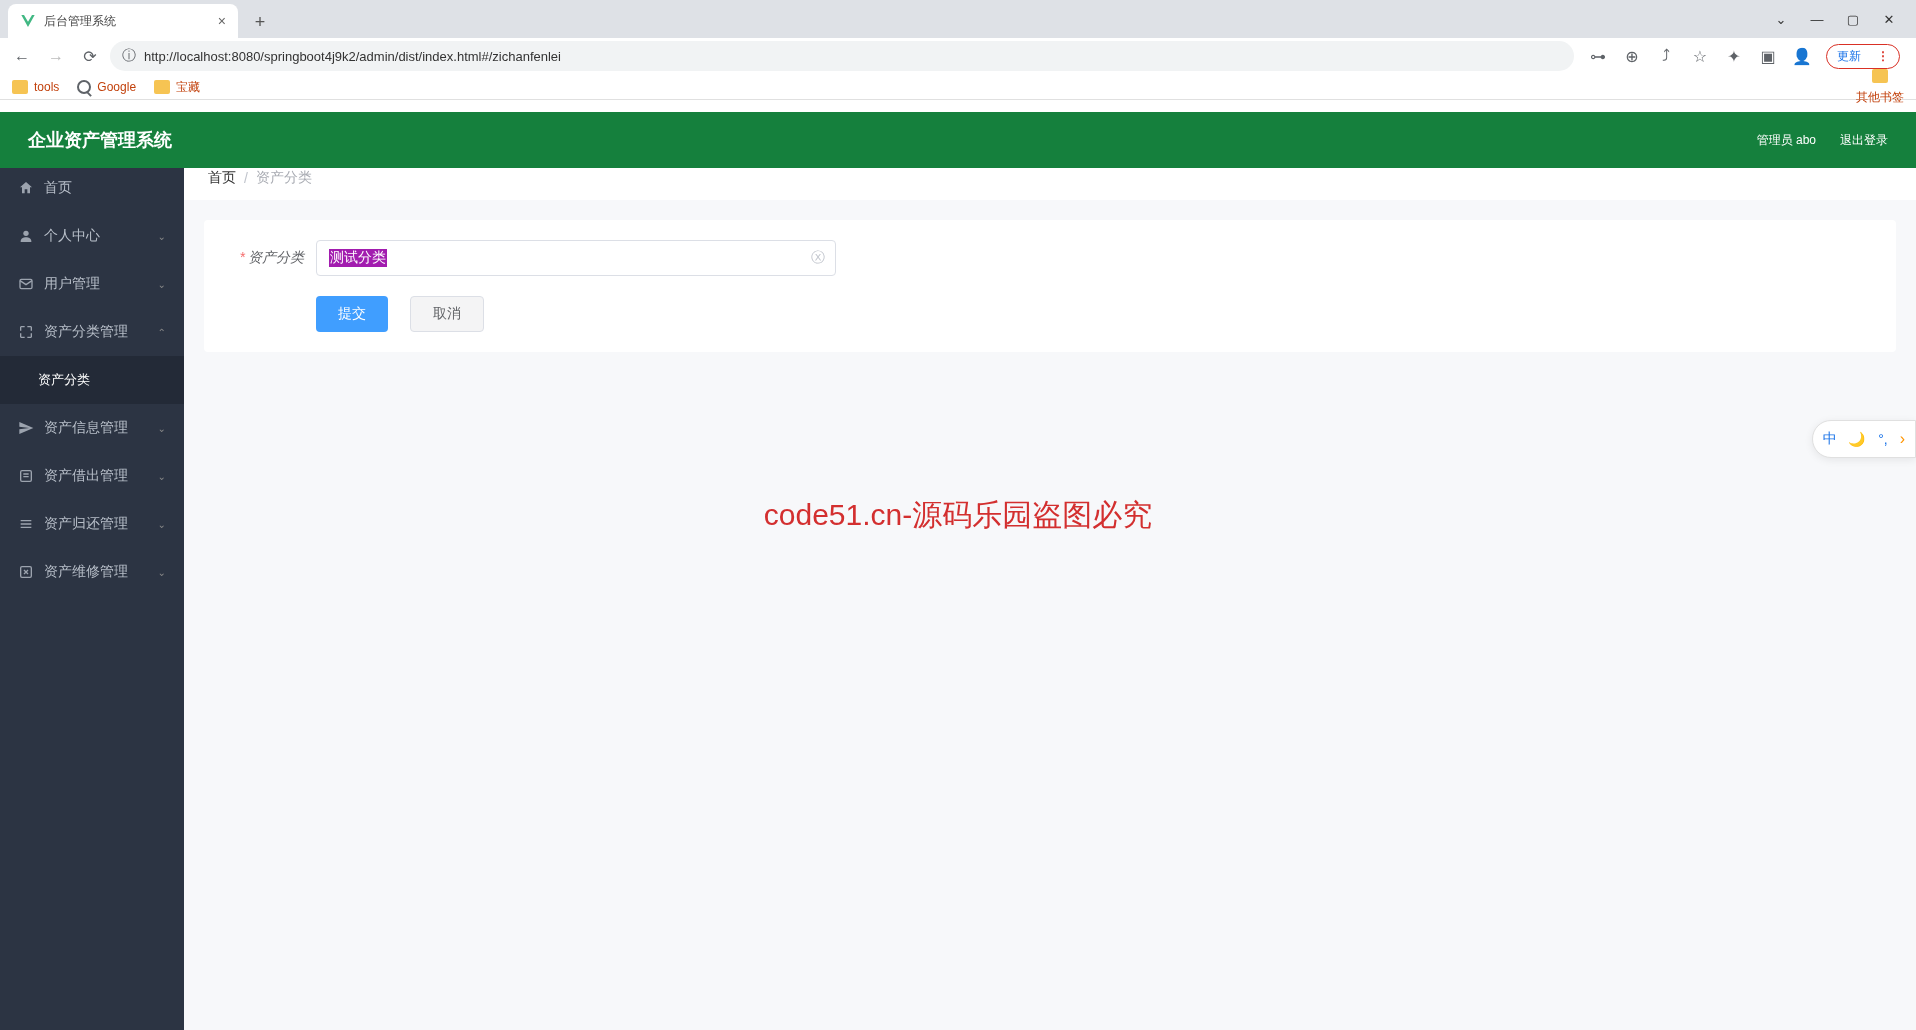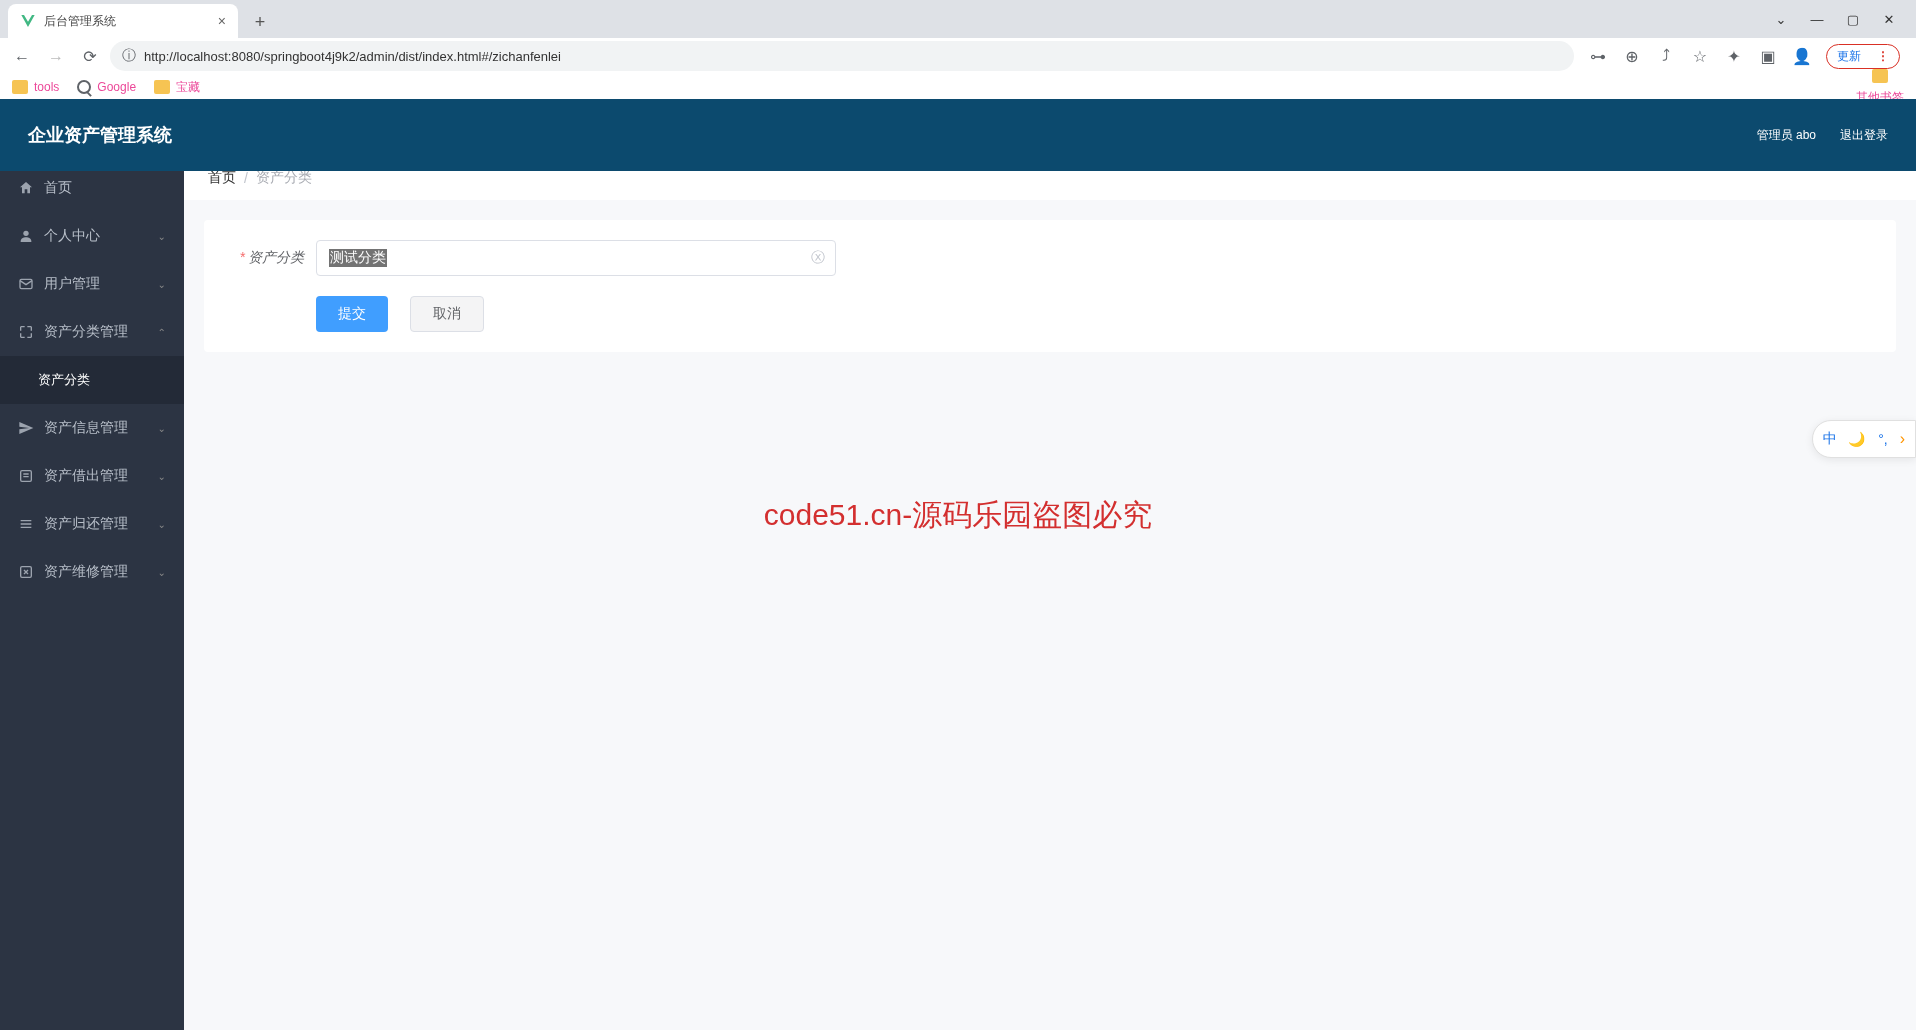--- a/index.html
+++ b/index.html
@@ -18,51 +18,51 @@
 .nav-bar { height: 36px; display: flex; align-items: center; padding: 0 8px; gap: 6px; }
 .nav-btn { width: 28px; height: 28px; display: flex; align-items: center; justify-content: center; color: #5f6368; cursor: pointer; font-size: 16px; }
 .nav-btn.disabled { color: #bbb; }
 .url-bar { flex: 1; height: 30px; background: #f1f3f4; border-radius: 15px; display: flex; align-items: center; padding: 0 12px; font-size: 13px; color: #333; gap: 8px; }
 .url-info-icon { color: #5f6368; font-size: 14px; }
 .nav-right { display: flex; align-items: center; gap: 14px; padding: 0 8px; }
 .nav-right .icon { width: 20px; height: 20px; color: #5f6368; cursor: pointer; display: flex; align-items: center; justify-content: center; }
 .update-btn { border: 1px solid #d93025; color: #1a73e8; padding: 3px 10px; border-radius: 14px; font-size: 12px; display: flex; align-items: center; gap: 16px; }
 .update-btn .dots { color: #d93025; font-weight: bold; }
 
-.bookmark-bar { height: 26px; display: flex; align-items: center; padding: 0 12px; gap: 18px; font-size: 12px; color: #ec4899; }
+.bookmark-bar { height: 26px; display: flex; align-items: center; padding: 0 12px; gap: 18px; font-size: 12px; color: #c2410c; }
 .bookmark-item { display: flex; align-items: center; gap: 6px; cursor: pointer; }
 .folder-icon { width: 16px; height: 14px; background: #f6c453; border-radius: 2px; }
 .google-icon { width: 14px; height: 14px; border: 2px solid #5f6368; border-radius: 50%; position: relative; }
 .google-icon::after { content: ''; position: absolute; right: -3px; bottom: -3px; width: 6px; height: 2px; background: #5f6368; transform: rotate(45deg); }
 .bookmark-right { margin-left: auto; flex-direction: column; }
 
 
 .app { display: flex; height: calc(1030px - 100px); }
-.app-header { position: absolute; top: 99px; left: 0; right: 0; height: 72px; background: #0c4a6e; display: flex; align-items: center; padding: 0 28px; color: #fff; z-index: 10; }
+.app-header { position: absolute; top: 112px; left: 0; right: 0; height: 56px; background: #15803d; display: flex; align-items: center; padding: 0 28px; color: #fff; z-index: 10; }
 .app-title { font-size: 18px; font-weight: 600; }
 .header-right { margin-left: auto; display: flex; gap: 24px; font-size: 12px; text-align: center; }
 
 .sidebar { width: 184px; background: #2c3443; margin-top: 56px; height: calc(100% - 56px); color: #b8bfc9; padding-top: 8px; }
 .menu-item { height: 48px; display: flex; align-items: center; padding: 0 18px; gap: 10px; font-size: 14px; cursor: pointer; position: relative; }
 .menu-item.sub { padding-left: 38px; background: #232a37; color: #fff; font-size: 13px; }
 .menu-icon { width: 16px; height: 16px; display: flex; align-items: center; justify-content: center; opacity: 0.8; }
 .menu-chevron { margin-left: auto; font-size: 10px; color: #888; }
 
 .content { flex: 1; margin-top: 56px; background: #f7f8fa; padding: 0; }
 .breadcrumb { height: 44px; display: flex; align-items: center; padding: 0 24px; font-size: 14px; gap: 8px; background: #fff; }
 .breadcrumb .home { color: #333; font-weight: 500; }
 .breadcrumb .sep { color: #c0c4cc; }
 .breadcrumb .current { color: #a8abb2; }
 
 .form-card { margin: 20px; background: #fff; border-radius: 4px; padding: 20px 24px; }
 .form-row { display: flex; align-items: center; margin-bottom: 20px; }
 .form-label { width: 88px; text-align: right; padding-right: 12px; font-size: 14px; color: #606266; font-style: italic; }
 .form-label .req { color: #f56c6c; margin-right: 3px; }
 .form-input { width: 520px; height: 36px; border: 1px solid #dcdfe6; border-radius: 4px; padding: 0 30px 0 12px; font-size: 14px; position: relative; display: flex; align-items: center; }
-.form-input .selected-text { background: #737373; color: #fff; padding: 0 1px; }
+.form-input .selected-text { background: #a21caf; color: #fff; padding: 0 1px; }
 .input-clear { position: absolute; right: 10px; color: #c0c4cc; cursor: pointer; font-size: 14px; }
 .form-actions { padding-left: 88px; display: flex; gap: 22px; }
 .btn { height: 36px; padding: 0 22px; border-radius: 4px; font-size: 14px; cursor: pointer; border: none; display: flex; align-items: center; justify-content: center; }
 .btn-primary { background: #409eff; color: #fff; }
 .btn-default { background: #f4f4f5; color: #606266; border: 1px solid #dcdfe6; }
 
 
 .float-toolbar { position: absolute; right: 0; top: 420px; background: #fff; border: 1px solid #e0e0e0; border-radius: 20px 0 0 20px; height: 38px; display: flex; align-items: center; padding: 0 10px; gap: 12px; box-shadow: 0 2px 8px rgba(0,0,0,0.08); }
 .float-item { font-size: 14px; color: #555; cursor: pointer; }
 .float-item.orange { color: #ff9500; font-size: 16px; }

